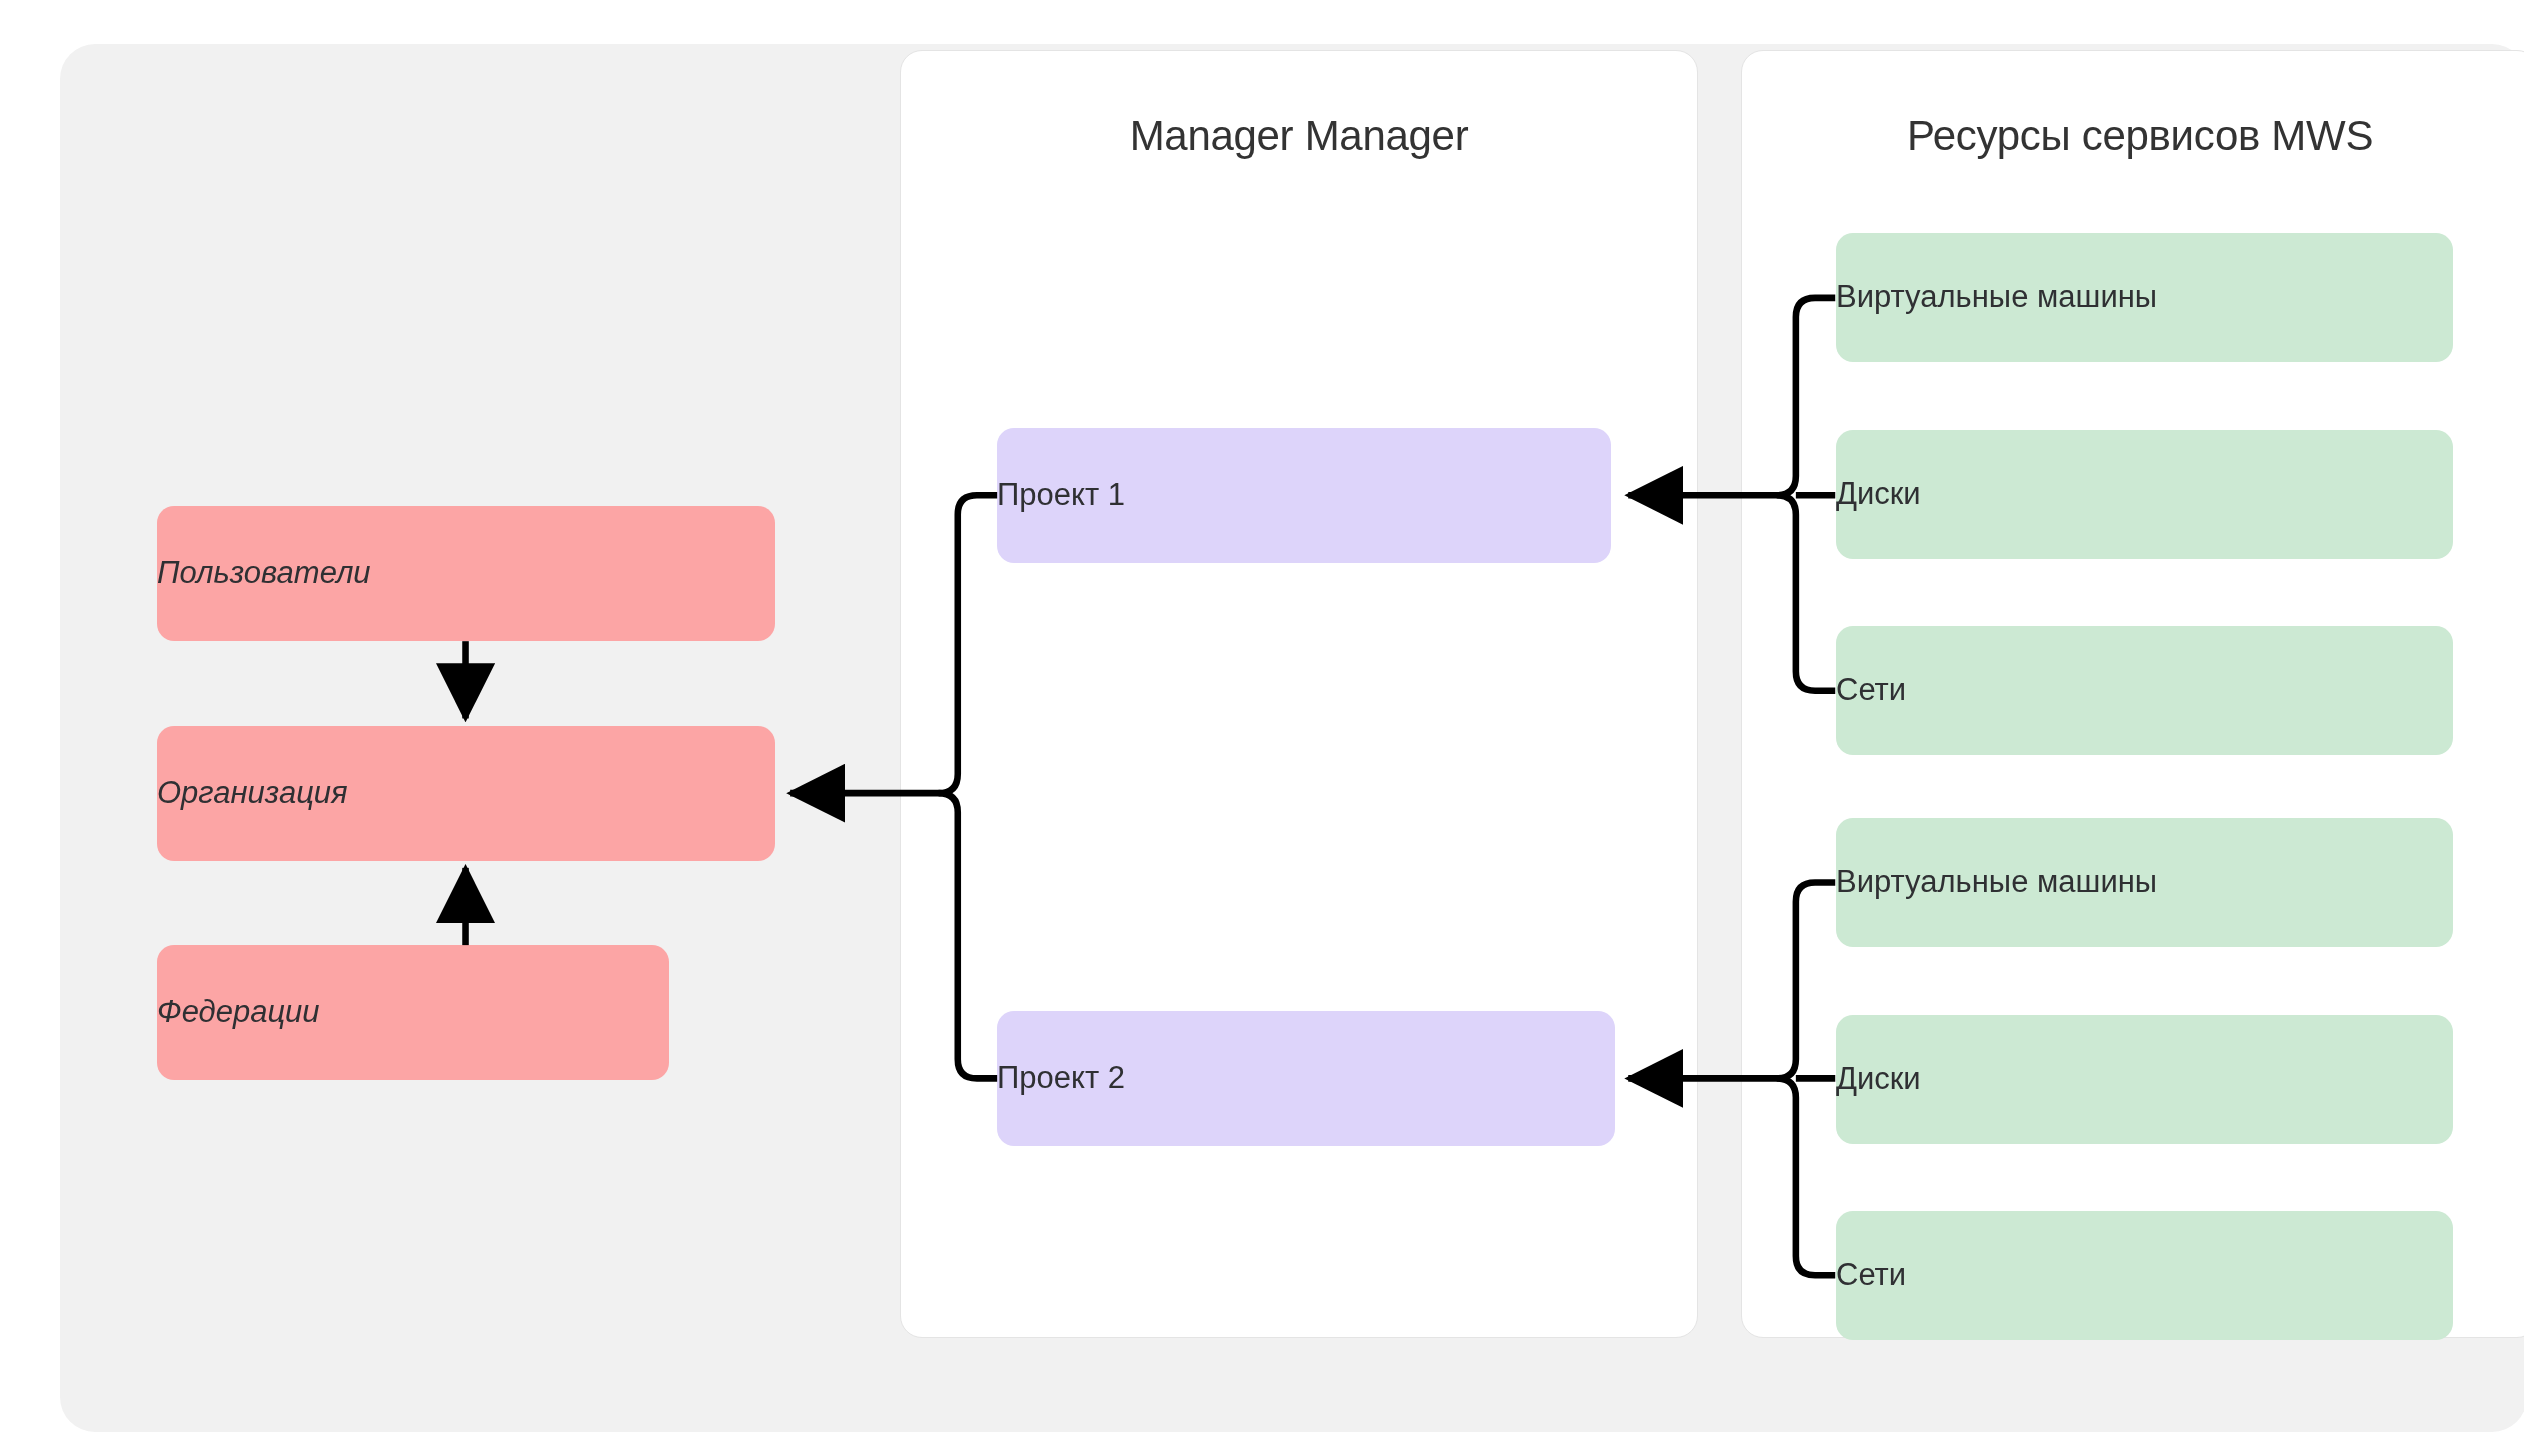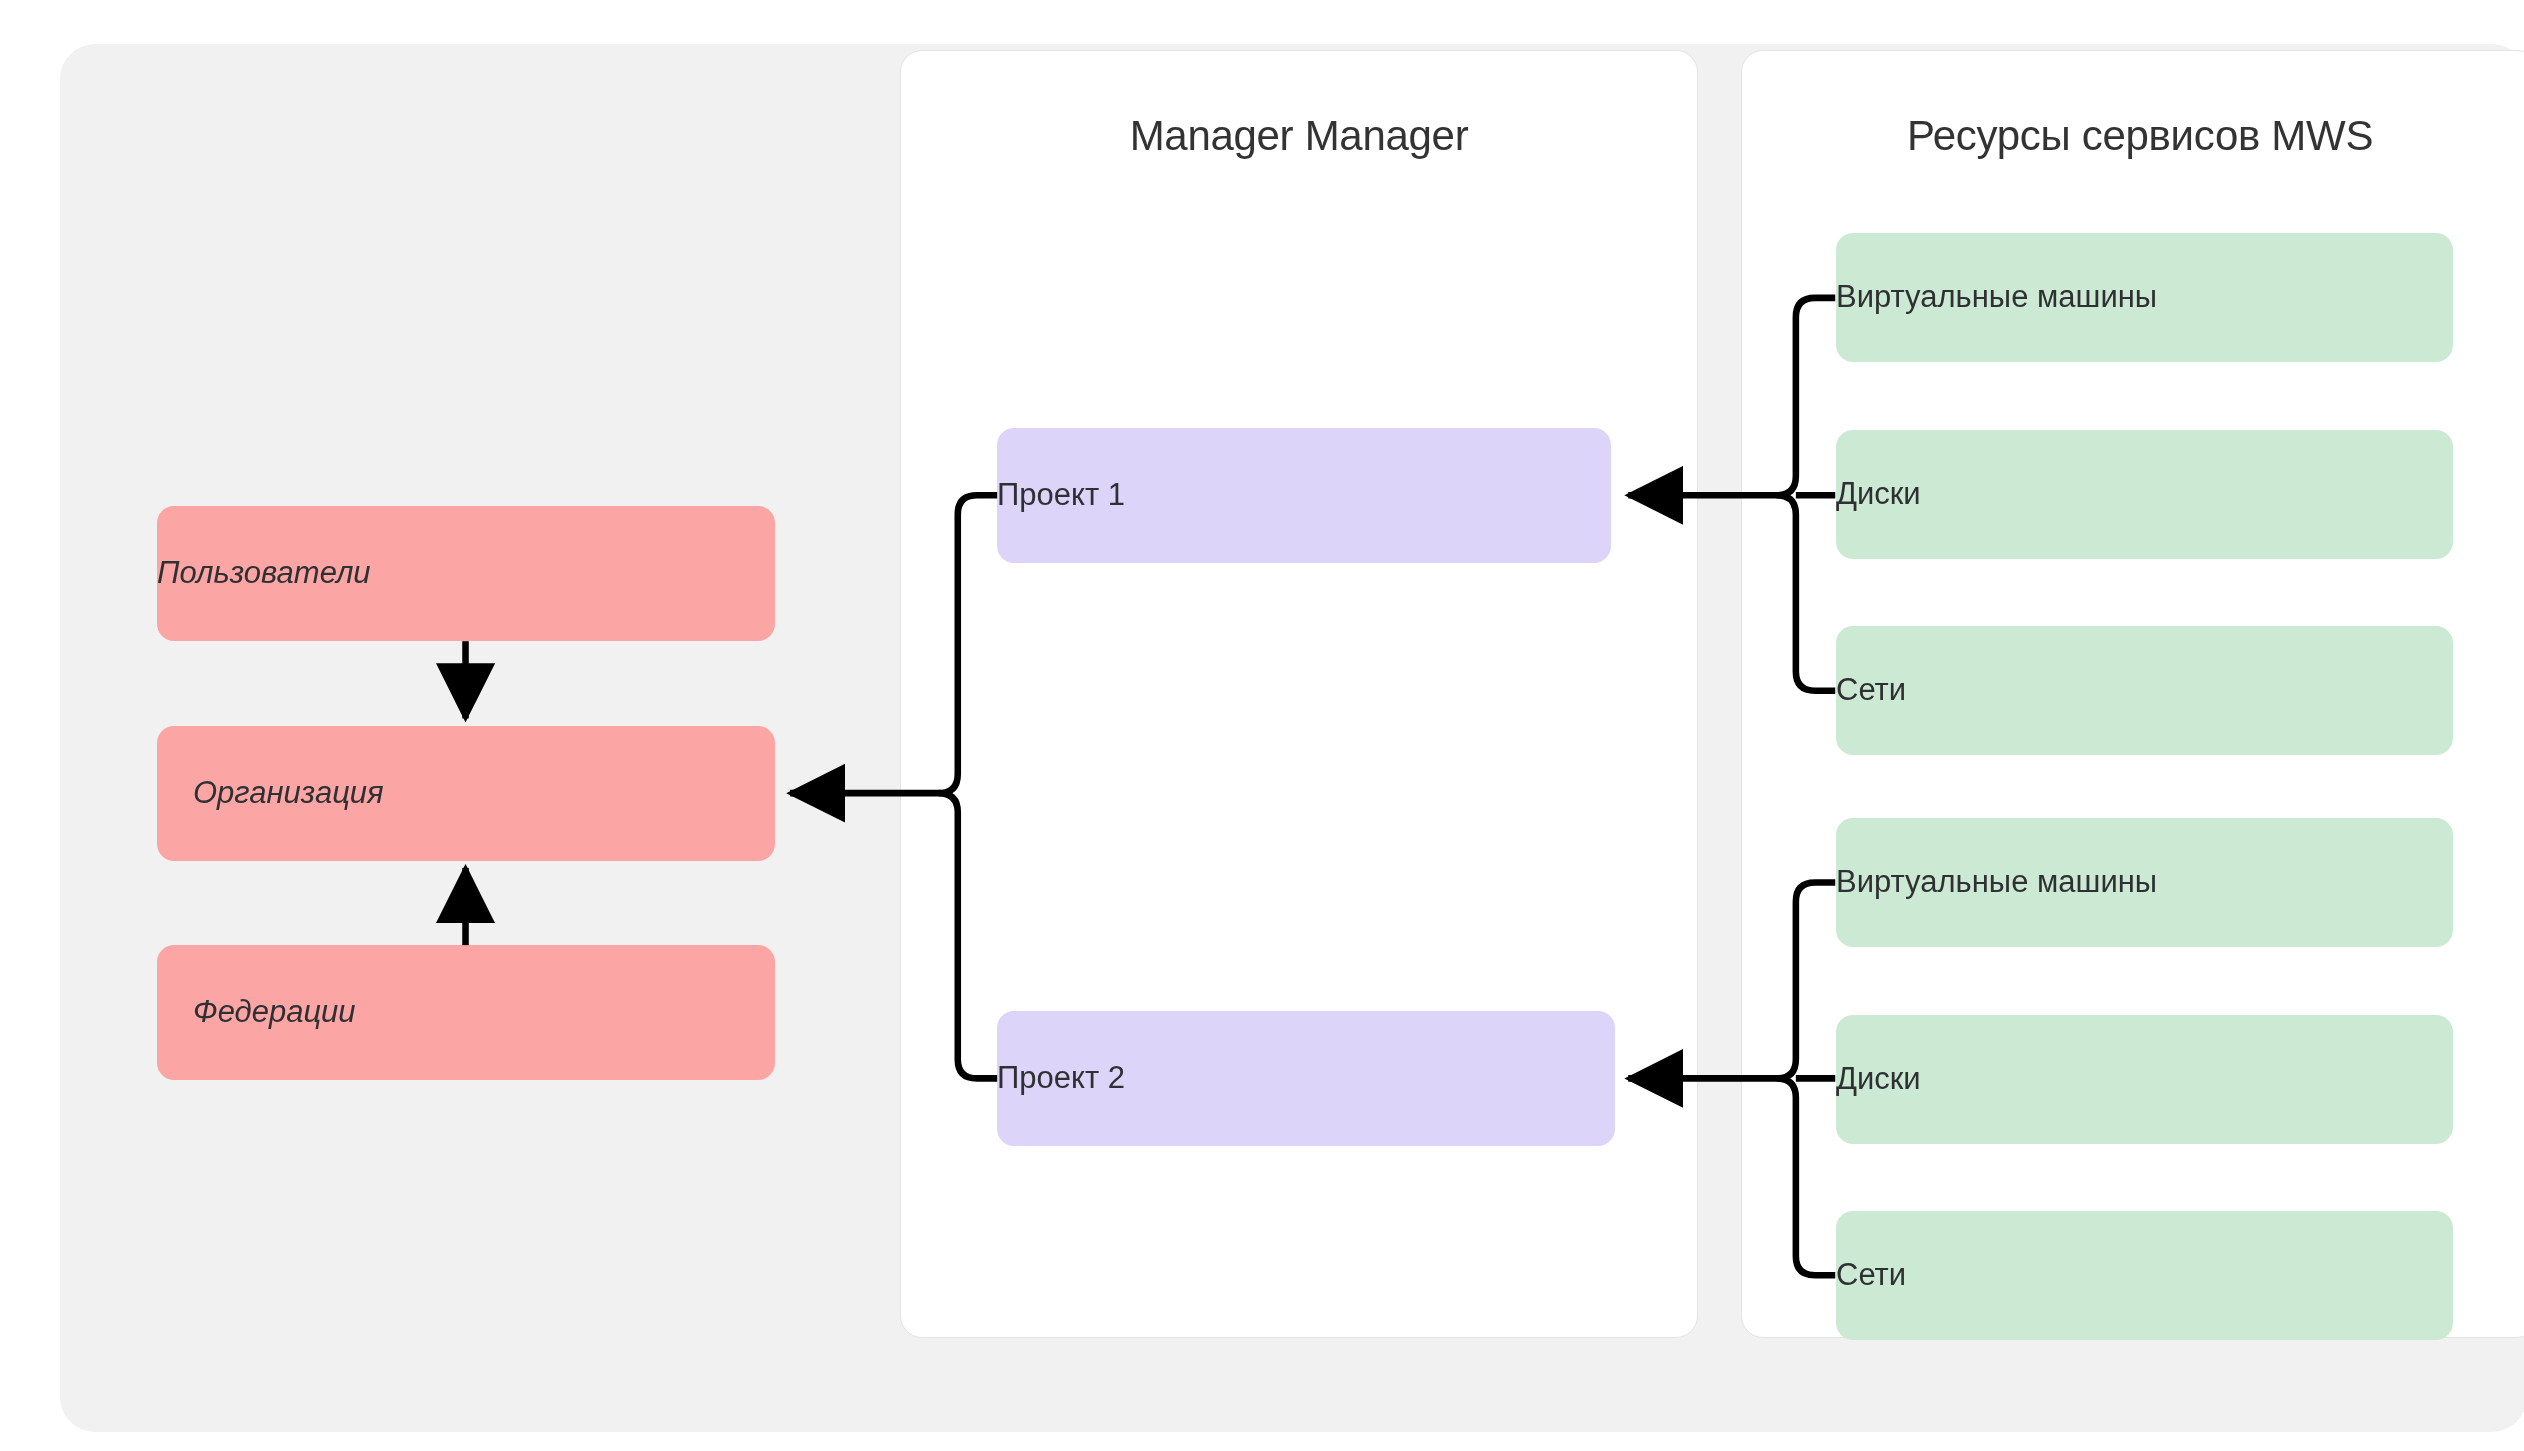--- a/index.html
+++ b/index.html
@@ -92,25 +92,25 @@
 
 <div id="stage">
 
   <div id="outer-frame"></div>
 
 
   <div class="node blue" style="left:157px; top:506px; width:618px; height:135px;">
     <span>Пользователи</span>
   </div>
 
-  <div class="node blue" style="left:157px; top:726px; width:618px; height:135px;padding-left:36px;">
+  <div class="node blue" style="left:157px; top:726px; width:618px; height:135px;">
     <span>Организация</span>
   </div>
 
-  <div class="node blue" style="left:157px; top:945px; width:618px; height:135px;padding-left:36px;">
+  <div class="node blue" style="left:157px; top:945px; width:512px; height:135px;">
     <span>Федерации</span>
   </div>
 
   <div class="panel" id="panel-resource">
     <div class="panel-title">Manager Manager</div>
   </div>
 
   <div class="node purple" style="left:997px; top:428px; width:614px; height:135px;">
     <span>Проект 1</span>
   </div>

